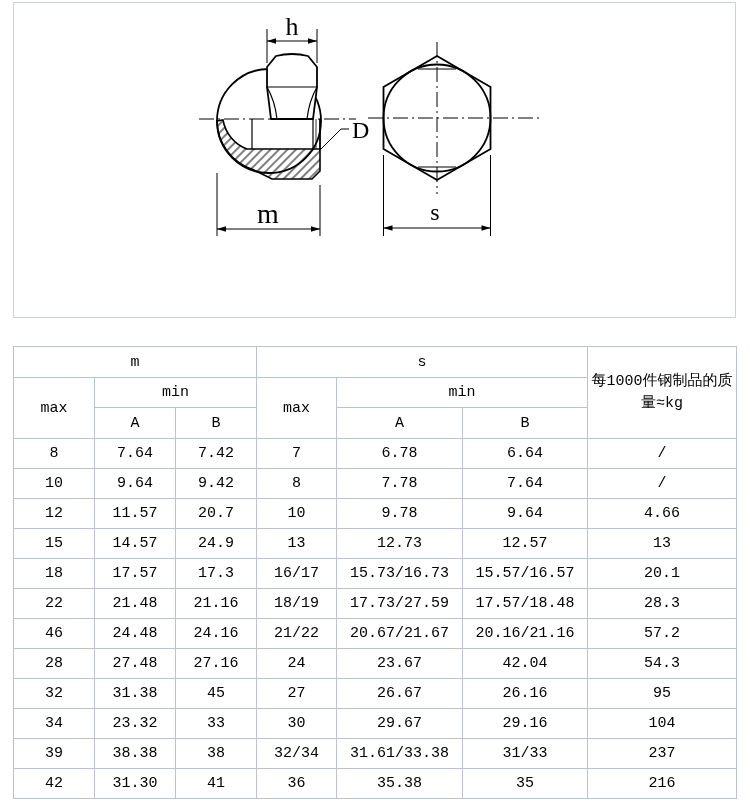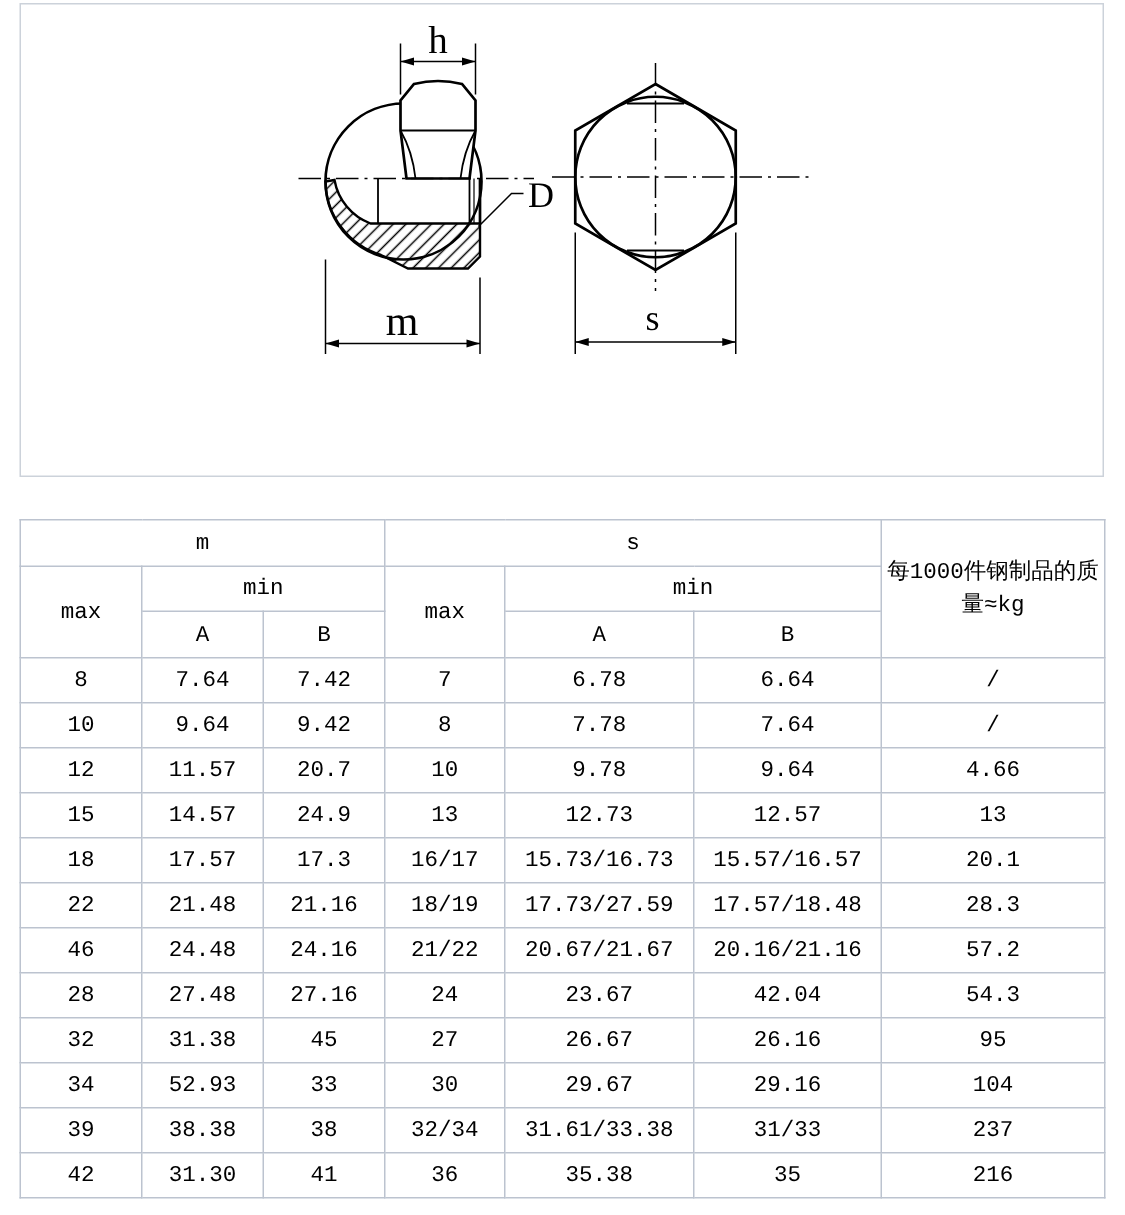--- a/index.html
+++ b/index.html
@@ -207,21 +207,21 @@
           <td>32</td>
           <td>31.38</td>
           <td>45</td>
           <td>27</td>
           <td>26.67</td>
           <td>26.16</td>
           <td>95</td>
         </tr>
         <tr>
           <td>34</td>
-          <td>52.93</td>
+          <td>23.32</td>
           <td>33</td>
           <td>30</td>
           <td>29.67</td>
           <td>29.16</td>
           <td>104</td>
         </tr>
         <tr>
           <td>39</td>
           <td>38.38</td>
           <td>38</td>

